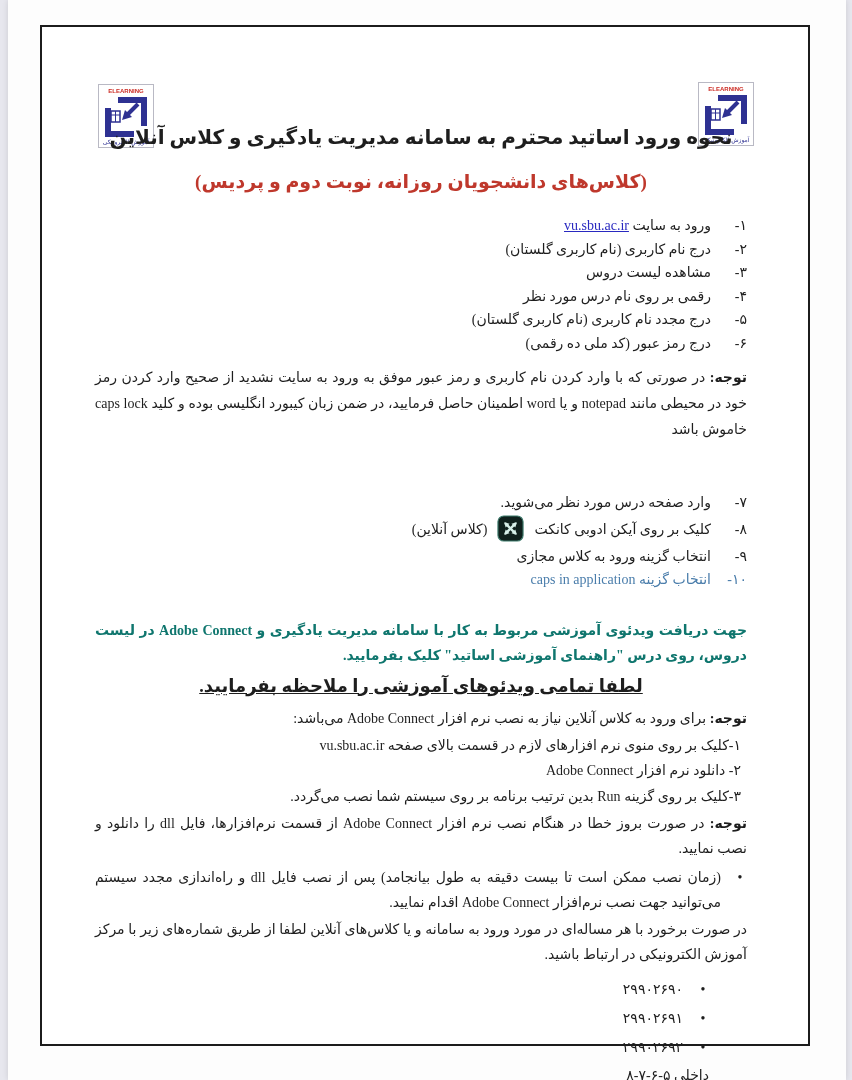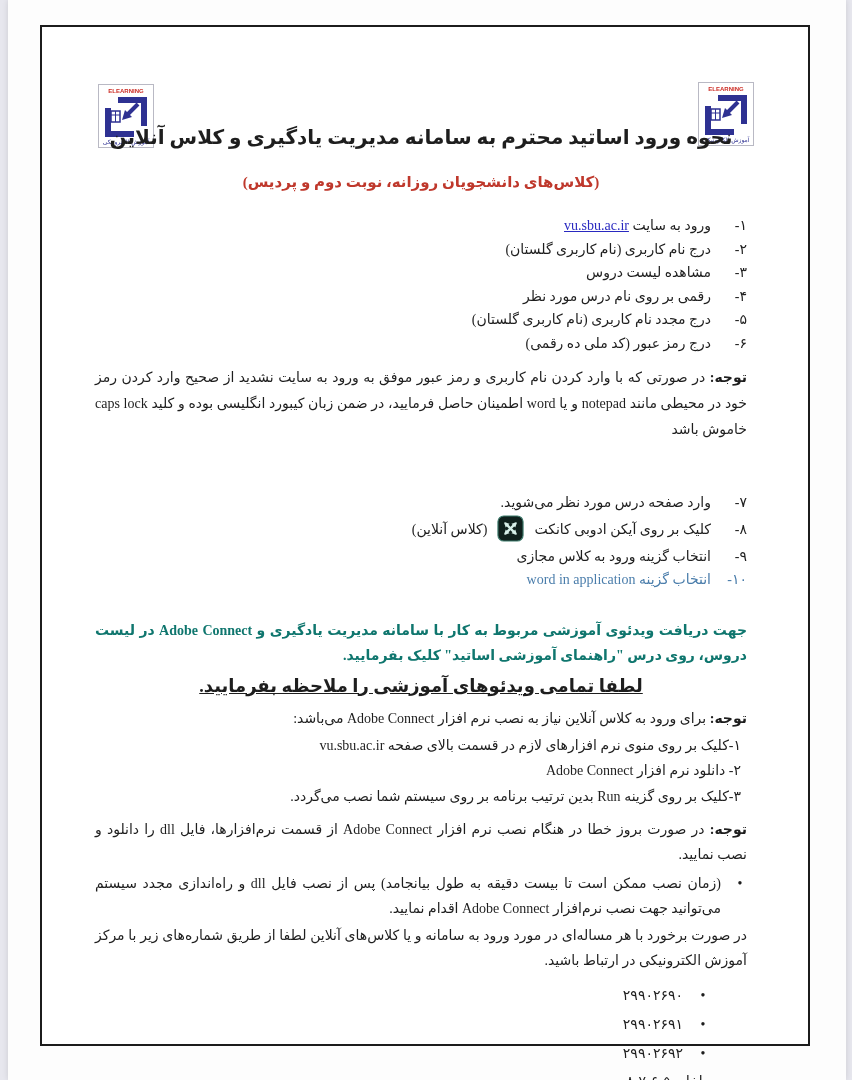--- a/index.html
+++ b/index.html
@@ -23,21 +23,21 @@
   .content{
     position:absolute;left:95px;top:120px;width:652px;
     direction:rtl;font-size:14px;line-height:24px;
   }
   .title{
     margin:6px 0 0;font-size:20px;line-height:22px;font-weight:bold;
     text-align:center;
   }
   .subtitle{
     margin-top:24px;text-align:center;font-weight:bold;color:#bf382c;
-    font-size:15px;line-height:20px;
+    font-size:19px;line-height:20px;
   }
   .list{margin-top:22px;}
   .li{display:flex;gap:12px;line-height:23.5px;align-items:baseline;}
   .li .num{min-width:24px;white-space:nowrap;}
   .li .txt{flex:1;}
   a.link{color:#2929c0;text-decoration:underline;cursor:pointer;}
   .note{margin:10px 0 0;text-align:justify;line-height:26px;}
   .note b{font-weight:bold;}
   .list2{margin-top:48px;}
   .li.tall{align-items:center;line-height:30px;}
@@ -161,37 +161,37 @@
             </g>
           </svg><span>(کلاس آنلاین)</span>
       </span>
     </div>
     <div class="li">
       <span class="num">۹-</span>
       <span class="txt">انتخاب گزینه ورود به کلاس مجازی</span>
     </div>
     <div class="li blue-step">
       <span class="num">۱۰-</span>
-      <span class="txt">انتخاب گزینه word in application</span>
+      <span class="txt">انتخاب گزینه caps in application</span>
     </div>
   </div>
 
   <p class="red-note">جهت دریافت ویدئوی آموزشی مربوط به کار با سامانه مدیریت یادگیری و Adobe Connect در لیست دروس، روی درس "راهنمای آموزشی اساتید" کلیک بفرمایید.</p>
 
   <div class="underline-note">لطفا تمامی ویدئوهای آموزشی را ملاحظه بفرمایید.</div>
 
   <p class="note tight"><b>توجه:</b><span> برای ورود به کلاس آنلاین نیاز به نصب نرم افزار Adobe Connect می‌باشد:</span></p>
 
   <div class="sublist">
     <div class="row">۱-کلیک بر روی منوی نرم افزارهای لازم در قسمت بالای صفحه vu.sbu.ac.ir</div>
     <div class="row">۲- دانلود نرم افزار Adobe Connect</div>
     <div class="row">۳-کلیک بر روی گزینه Run بدین ترتیب برنامه بر روی سیستم شما نصب می‌گردد.</div>
   </div>
 
-  <p class="note" style="margin-top:8px;line-height:25px;"><b>توجه:</b><span> در صورت بروز خطا در هنگام نصب نرم افزار Adobe Connect از قسمت نرم‌افزارها، فایل dll را دانلود و نصب نمایید.</span></p>
+  <p class="note" style="margin-top:2px;line-height:25px;"><b>توجه:</b><span> در صورت بروز خطا در هنگام نصب نرم افزار Adobe Connect از قسمت نرم‌افزارها، فایل dll را دانلود و نصب نمایید.</span></p>
 
   <div class="bullet-row">
     <span class="dot">•</span>
     <span class="btxt">(زمان نصب ممکن است تا بیست دقیقه به طول بیانجامد) پس از نصب فایل dll و راه‌اندازی مجدد سیستم می‌توانید جهت نصب نرم‌افزار Adobe Connect اقدام نمایید.</span>
   </div>
 
   <p class="contact">در صورت برخورد با هر مساله‌ای در مورد ورود به سامانه و یا کلاس‌های آنلاین لطفا از طریق شماره‌های زیر با مرکز آموزش الکترونیکی در ارتباط باشید.</p>
 
   <div class="phones">
     <div class="phone-row">

